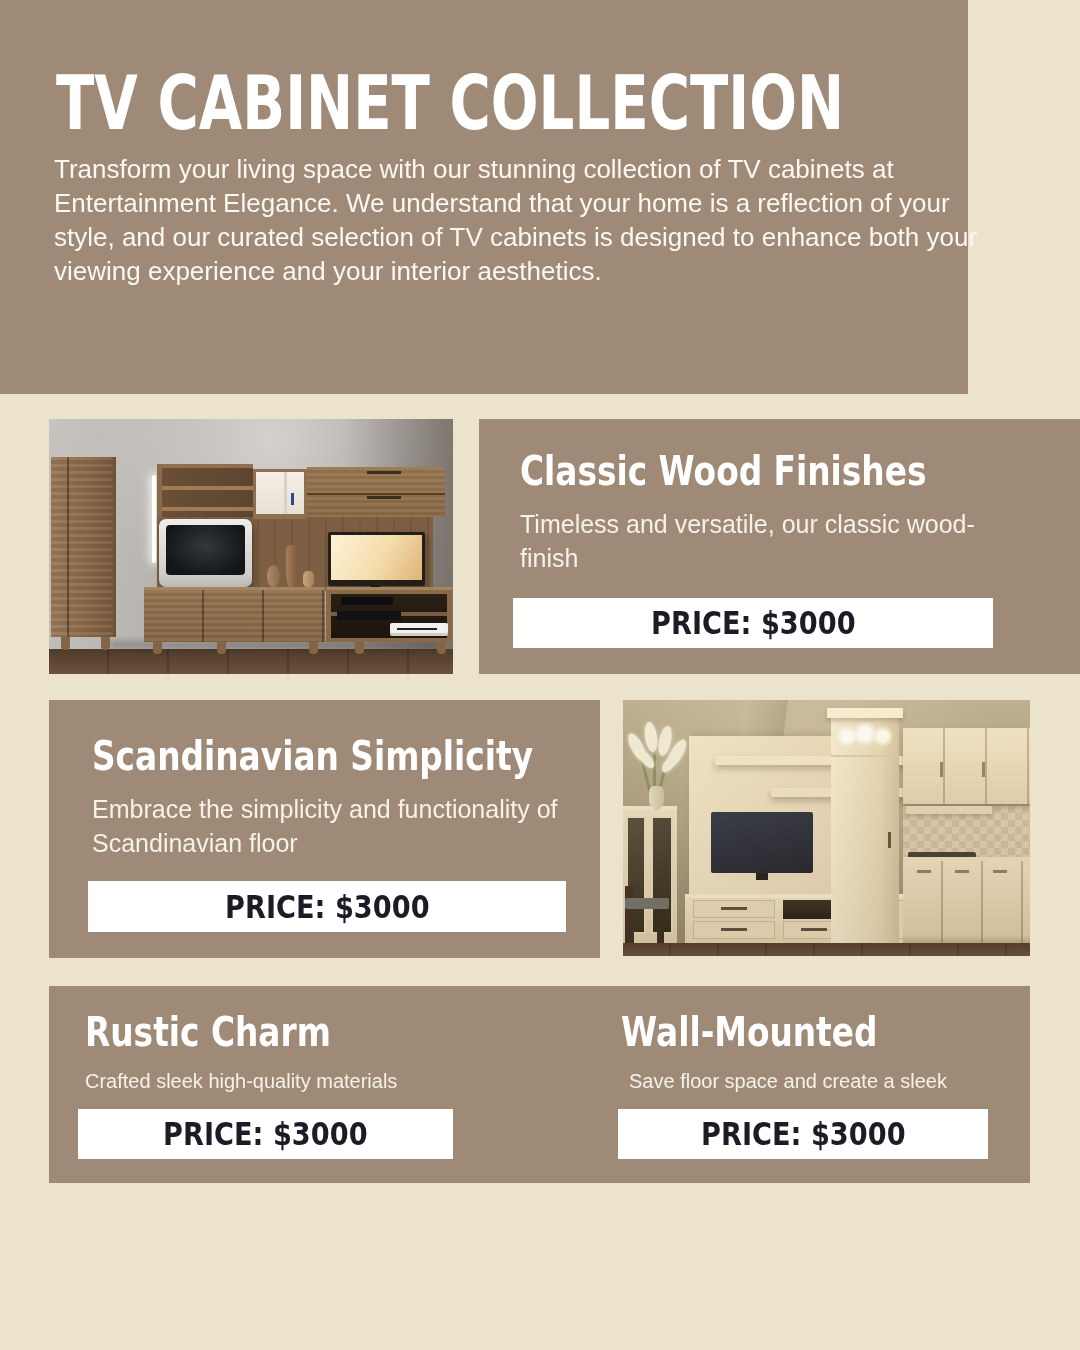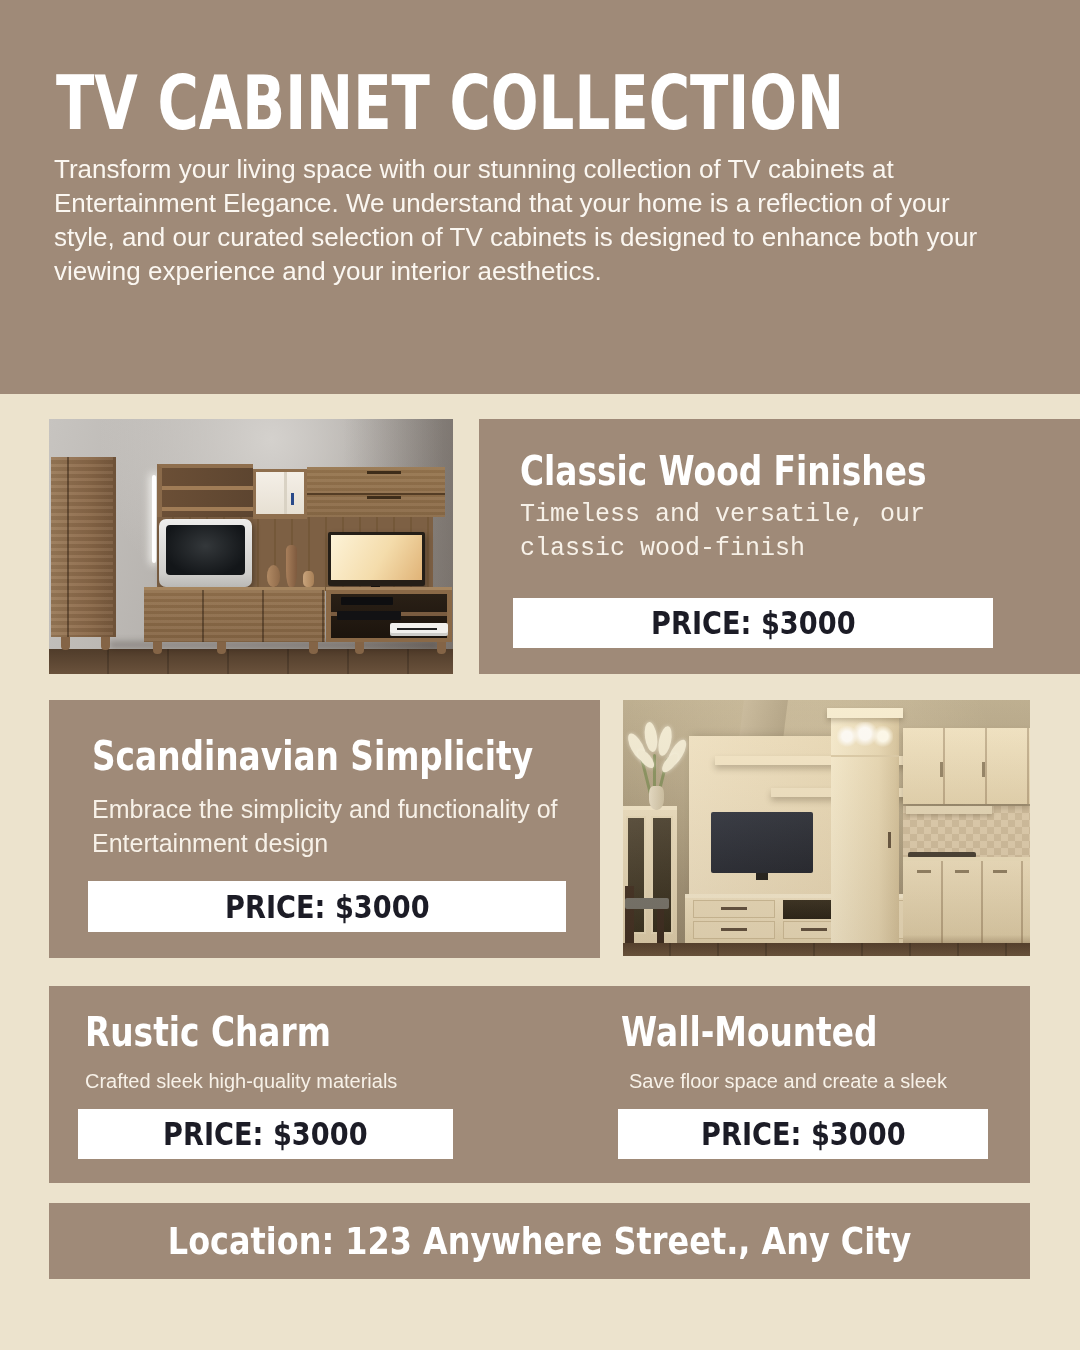--- a/index.html
+++ b/index.html
@@ -8,21 +8,21 @@
   *{margin:0;padding:0;box-sizing:border-box;}
   html,body{background:#888;}
   #page{
     position:relative;width:1080px;height:1350px;margin:0 auto;
     background:var(--cream);overflow:hidden;
     font-family:"Liberation Sans",sans-serif;
   }
   .abs{position:absolute;}
 
   
-  #header{left:0;top:0;width:1080px;height:394px;background:var(--brown);}
+  #header{left:0;top:0;width:968px;height:394px;background:var(--brown);}
   #main-title{
     left:56px;top:66px;white-space:nowrap;color:var(--white);
     font-family:"DejaVu Sans",sans-serif;font-weight:700;font-size:74px;line-height:1;
     transform:scaleX(.76);transform-origin:left top;letter-spacing:0;
   }
   #intro{
     left:54px;top:152px;width:960px;color:#fbf7f1;
     font-size:26px;line-height:34px;font-weight:400;
   }
   #contact-btn{
@@ -49,21 +49,21 @@
   }
   .price-bar span{
     font-family:"DejaVu Sans",sans-serif;font-weight:700;font-size:32px;color:var(--dark);
     transform:scaleX(.85);white-space:nowrap;
   }
 
   
   #photo1{left:49px;top:419px;width:404px;height:255px;overflow:hidden;}
   #panel1{left:479px;top:419px;width:626px;height:255px;}
   #panel1 .card-heading{position:absolute;left:41px;top:32px;}
-  #panel1 .card-desc{position:absolute;left:41px;top:79px;width:460px;font-family:Liberation Mono, monospace;}
+  #panel1 .card-desc{position:absolute;left:41px;top:88px;width:460px;}
   #panel1 .price-bar{left:34px;top:179px;width:480px;height:50px;}
 
   
   #panel2{left:49px;top:700px;width:551px;height:258px;}
   #panel2 .card-heading{position:absolute;left:43px;top:36px;}
   #panel2 .card-desc{position:absolute;left:43px;top:92px;width:472px;}
   #panel2 .price-bar{left:39px;top:181px;width:478px;height:51px;}
   #photo2{left:623px;top:700px;width:407px;height:256px;overflow:hidden;}
 
   
@@ -262,21 +262,21 @@
   <div id="panel1" class="abs panel">
     <div class="card-heading">Classic Wood Finishes</div>
     <div class="card-desc">Timeless and versatile, our classic wood-finish</div>
     <div class="price-bar">
       <span>PRICE: $3000</span>
     </div>
   </div>
 
   <div id="panel2" class="abs panel">
     <div class="card-heading">Scandinavian Simplicity</div>
-    <div class="card-desc">Embrace the simplicity and functionality of Entertainment design</div>
+    <div class="card-desc">Embrace the simplicity and functionality of Scandinavian floor</div>
     <div class="price-bar">
       <span>PRICE: $3000</span>
     </div>
   </div>
 
   <div id="photo2" class="abs" role="img" aria-label="cream-kitchen-tv-wall-unit-photo">
     <div class="abs s2-wall"></div>
     <div class="abs s2-duct"></div>
     <div class="abs s2-left-cab"></div>
     <div class="abs s2-glass-door-l"></div>
@@ -324,17 +324,14 @@
     <div id="rustic-bar" class="price-bar">
       <span>PRICE: $3000</span>
     </div>
     <div id="wall-heading" class="card-heading">Wall-Mounted</div>
     <div id="wall-desc" class="small-desc">Save floor space and create a sleek</div>
     <div id="wall-bar" class="price-bar">
       <span>PRICE: $3000</span>
     </div>
   </div>
 
-  <div id="footer-bar" class="abs">
-    <span>Location: 123 Anywhere Street., Any City</span>
-  </div>
 
 </div>
 
 </body></html>

